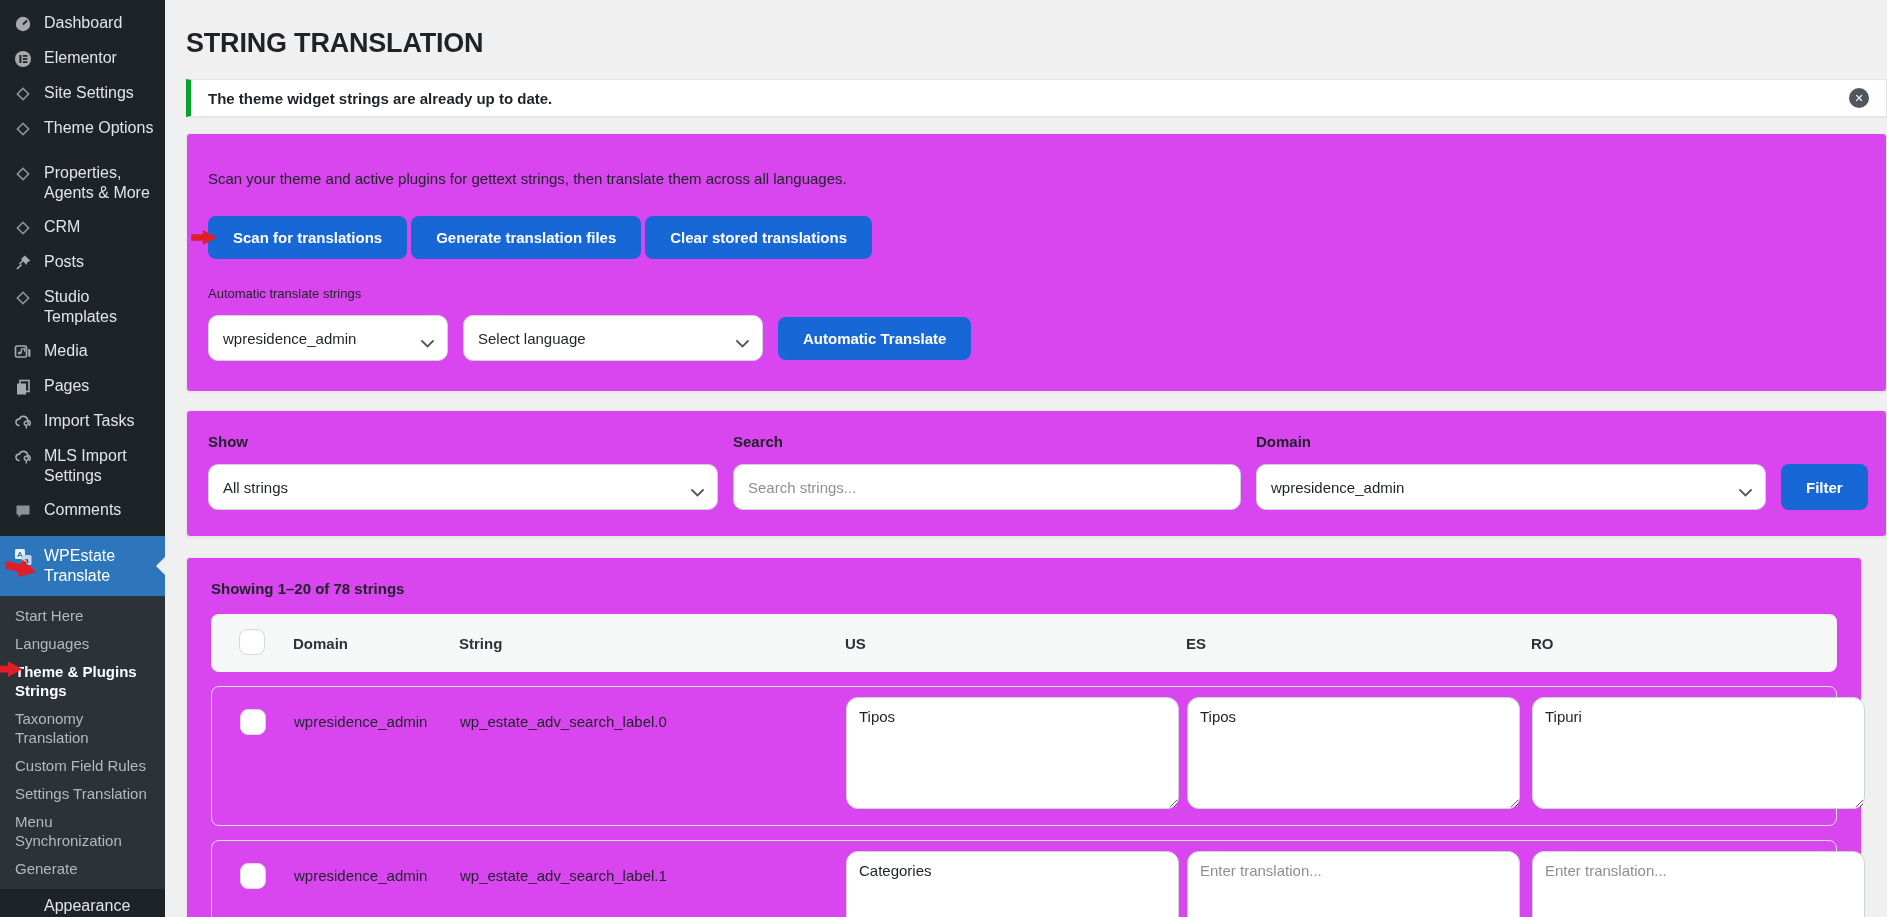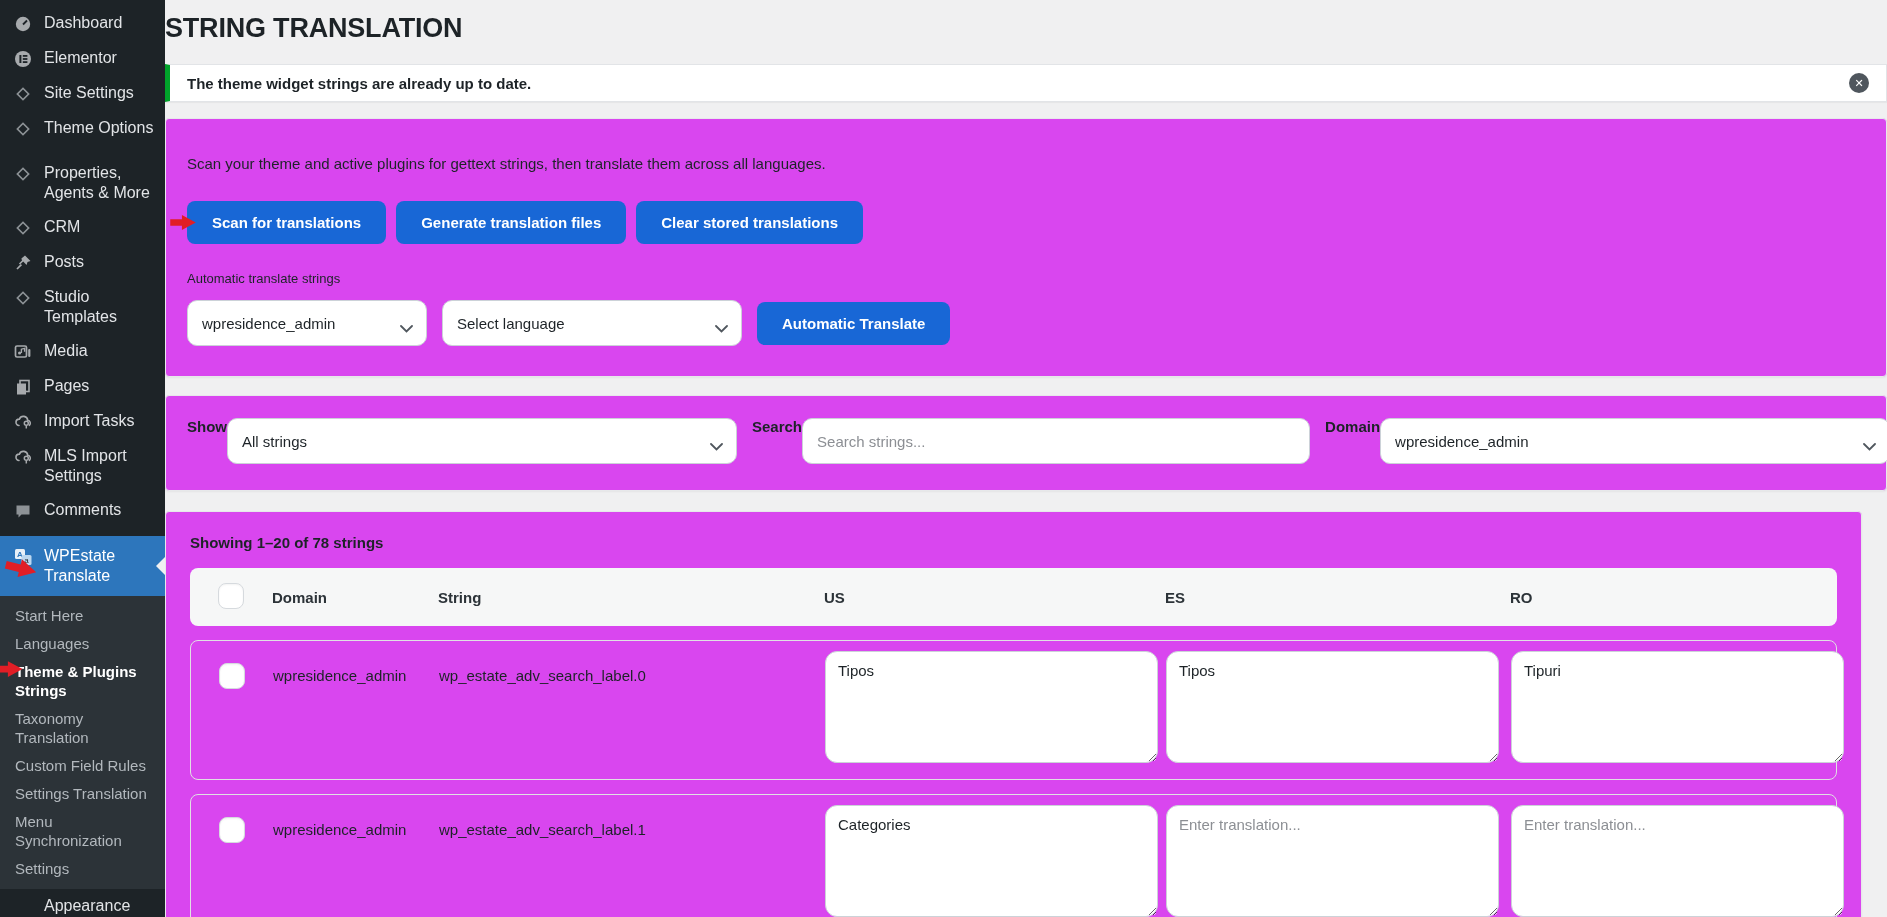--- a/index.html
+++ b/index.html
@@ -35,21 +35,21 @@
     padding:4px 12px 5px 15px; line-height:19px; font-size:15px;
     color:#b2b8bd; cursor:pointer; position:relative;
   }
   .submenu-item.current { color:#ffffff; font-weight:bold; }
 
   
   .red-arrow { position:absolute; pointer-events:none; z-index:20; }
   .red-arrow svg { display:block; }
 
   
-  .main { position:absolute; left:165px; top:0; width:1722px; height:646px; }
+  .main { position:absolute; left:165px; top:15px; width:1722px; height:646px; padding-left:21px; }
   .page-title {
     font-size:27px; font-weight:bold; letter-spacing:-0.2px;
     color:#1d2327; margin:13px 0 11px;
   }
 
   .notice {
     background:#fff; border:1px solid #e2e4e7; border-left:5px solid #00a32a;
     height:38px; display:flex; align-items:center; justify-content:space-between;
     padding:0 17px; box-shadow:0 1px 1px rgba(0,0,0,.04);margin-top:20px;
   }
@@ -65,36 +65,36 @@
     border:1px solid #e7e8ea;
   }
   .scan-card { margin-top:16px; padding:36px 21px 30px; }
   .scan-desc { font-size:15px; margin:0 0 29px; }
 
   .btn {
     background:#1867d6; color:#fff; border:none; border-radius:8px; height:43px;
     padding:0 25px; font-size:15px; font-weight:bold; cursor:pointer;
     font-family:"Liberation Sans", sans-serif;
   }
-  .btn-row { position:relative; display:flex; gap:10px; }
+  .btn-row { position:relative; display:flex; gap:4px; }
   .auto-label { font-weight:normal; font-size:13px; margin:27px 0 14px; }
   .controls-row { display:flex; gap:15px; align-items:center; }
 
   .select-wrap { position:relative; display:inline-block; }
   .select-wrap select {
     appearance:none; -webkit-appearance:none; -moz-appearance:none;
     height:46px; border:1px solid #ccd2d8; border-radius:10px; background:#fff;
     font-size:15px; color:#1d2327; padding:0 38px 0 14px; width:100%;
     font-family:"Liberation Sans", sans-serif; cursor:pointer;
   }
   .chev { position:absolute; right:14px; top:19px; pointer-events:none; }
   .w240 { width:240px; } .w300 { width:300px; } .w510 { width:510px;text-decoration:underline; }
 
   .filter-card { margin-top:18px; padding:22px 21px 26px; display:flex; gap:15px; align-items:flex-end; }
-  .fgroup { display:flex; flex-direction:row; }
+  .fgroup { display:flex; flex-direction:column; }
   .fgroup .flabel { font-weight:bold; font-size:15px; margin-bottom:14px; }
   .text-input {
     height:46px; width:508px; border:1px solid #ccd2d8; border-radius:10px;
     padding:0 14px; font-size:15px; font-family:"Liberation Sans", sans-serif; color:#1d2327;
   }
   .text-input::placeholder, textarea::placeholder { color:#8c8f94; }
   .filter-btn { width:93px; height:46px; border-radius:8px; }
 
   .table-card { margin-top:20px; margin-right:25px; padding:22px 24px 24px; }
   .summary { font-weight:bold; font-size:15px; margin:0 0 17px; }
@@ -289,21 +289,21 @@
       <span class="red-arrow" style="left:-6px; top:2px;">
         <svg width="30" height="18" viewBox="0 0 26 16">
             <path d="M1 5h11V1l13 7-13 7v-4H1z" fill="#e11e26"></path>
           </svg>
       </span>
     </div>
     <div class="submenu-item">Taxonomy Translation</div>
     <div class="submenu-item">Custom Field Rules</div>
     <div class="submenu-item">Settings Translation</div>
     <div class="submenu-item">Menu Synchronization</div>
-    <div class="submenu-item">Settings</div>
+    <div class="submenu-item">Generate</div>
   </div>
 
   <div class="menu-item">
     <span class="mi-icon">
       
     </span>
     <span class="mi-label">Appearance</span>
   </div>
 
 </div>

